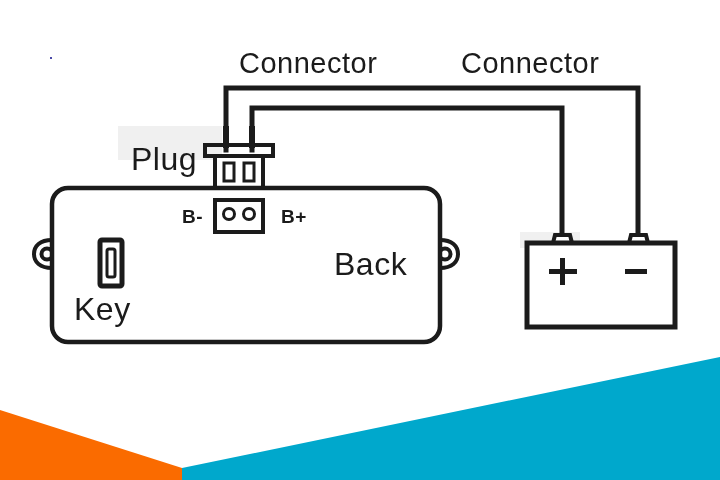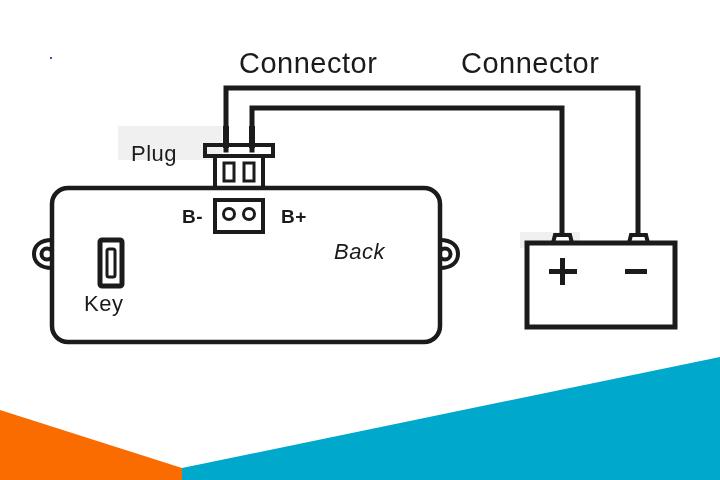--- a/index.html
+++ b/index.html
@@ -38,30 +38,30 @@
   .label {
     position: absolute;
     color: #1b1b1b;
     font-family: "Liberation Sans", sans-serif;
     font-weight: 400;
     white-space: nowrap;
     line-height: 1;
     letter-spacing: 0.5px;
   }
   .label-lg { font-size: 29px; }
-  .label-md { font-size: 22px; }
+  .label-md { font-size: 32px; }
   .label-sm { font-size: 19px; font-weight: 700; }
 
   #lbl-connector { left: 239px; top: 49px; }
   #lbl-blackline { left: 461px; top: 49px; }
   #lbl-redline   { left: 367px; top: 117px; }
   #lbl-plug      { left: 131px; top: 143px; }
   #lbl-jack      { left: 202px; top: 245px; }
-  #lbl-back      { left: 334px; top: 241px; font-style: italic; }
-  #lbl-key       { left: 74px;  top: 293px; margin-left: 10px; }
+  #lbl-back      { left: 334px; top: 248px; }
+  #lbl-key       { left: 74px;  top: 293px; }
   #lbl-bminus    { left: 182px; top: 207px; }
   #lbl-bplus     { left: 281px; top: 207px; }
 
   
   .smudge {
     position: absolute;
     background: #ededed;
     opacity: 0.85;
   }
   #smudge-a { left: 118px; top: 126px; width: 104px; height: 34px; }

